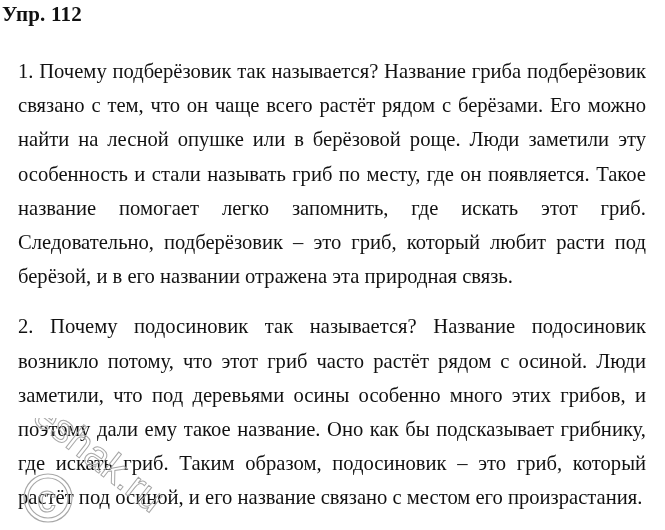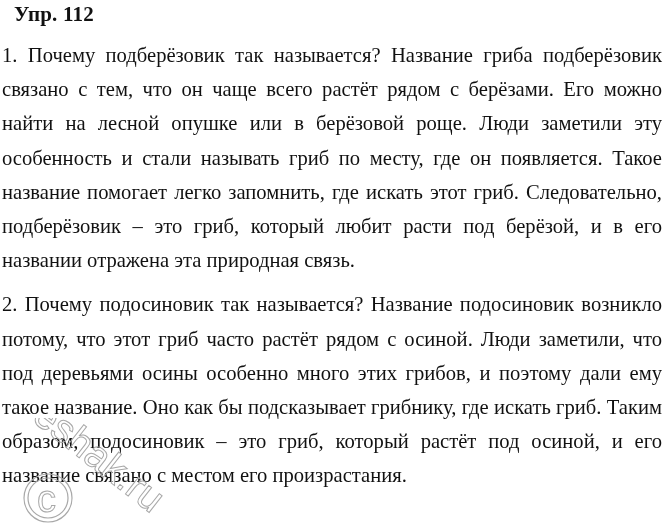--- a/index.html
+++ b/index.html
@@ -17,21 +17,21 @@
     }
     .header {
       position: absolute;
       top: 0;
       left: 0;
       width: 665px;
       height: 30px;
     }
     .title {
       position: absolute;
-      left: 14px;
+      left: 2px;
       top: 2px;
       font-weight: bold;
       font-size: 21px;
       letter-spacing: 0.2px;
     }
     .source {
       position: absolute;
       right: 4px;
       top: 2px;
       font-size: 20px;
@@ -39,21 +39,21 @@
     .body-text {
       position: absolute;
       left: 2px;
       top: 38px;
       width: 660px;
       font-size: 20.6px;
       line-height: 34.2px;
       text-align: justify;
     }
     .para {
-      margin: 0;
+      margin: 16px;
       padding: 0;
     }
     .para + .para {
       margin-top: 10px;
     }
     .watermark {
       position: absolute;
       left: 0px;
       top: 418px;
       width: 180px;

